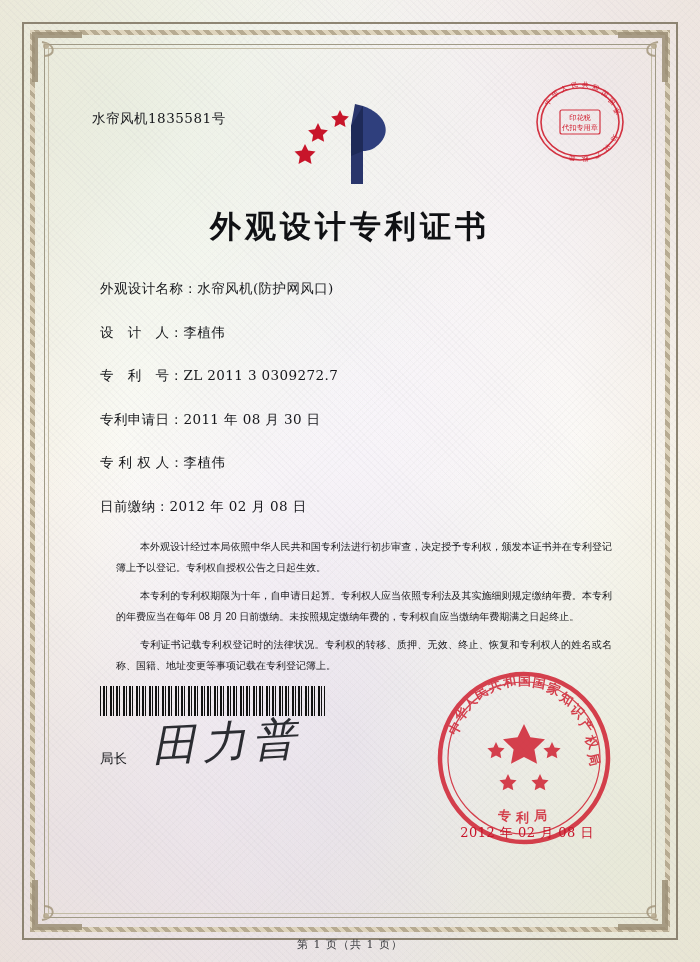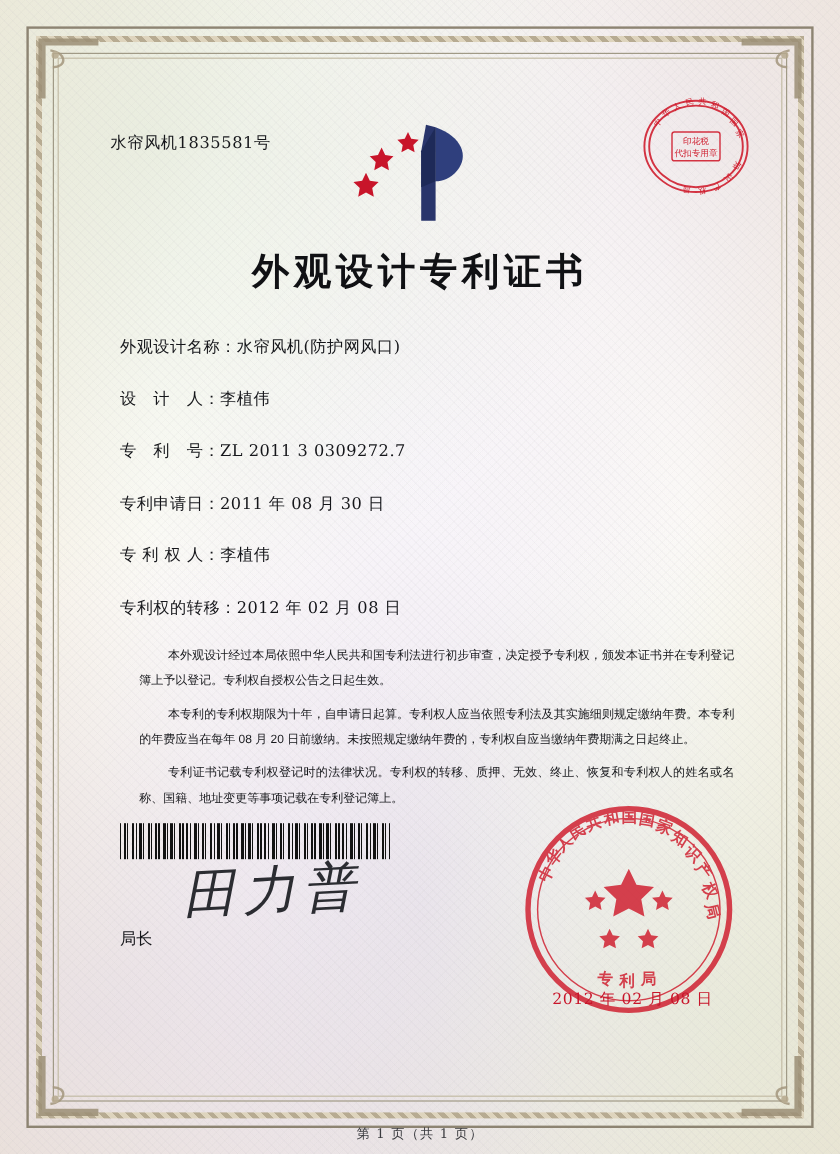--- a/index.html
+++ b/index.html
@@ -196,21 +196,20 @@
       #111 10px, #111 12px, transparent 12px, transparent 13px);
   }
 
   .signature-line {
     position: absolute;
     left: 40px;
     top: 692px;
     font-family: Liberation Mono, monospace;
     font-size: 13.5px;
     color: #15161a;
-    margin-top: 24px;
   }
 
   .signature-script {
     position: absolute;
     left: 92px;
     top: 655px;
     font-family: "DejaVu Serif", "Liberation Serif", serif;
     font-size: 44px;
     color: #1b1d22;
     font-style: italic;
@@ -340,21 +339,21 @@
       <div class="field-row">
         <span class="field-label">专　利　号：</span><span class="field-value">ZL 2011 3 0309272.7</span>
       </div>
       <div class="field-row">
         <span class="field-label">专利申请日：</span><span class="field-value">2011 年 08 月 30 日</span>
       </div>
       <div class="field-row">
         <span class="field-label">专 利 权 人：</span><span class="field-value">李植伟</span>
       </div>
       <div class="field-row">
-        <span class="field-label">专利权的转移：</span><span class="field-value">2012 年 02 月 08 日</span>
+        <span class="field-label">日前缴纳：</span><span class="field-value">2012 年 02 月 08 日</span>
       </div>
     </div>
 
     <div class="paragraphs">
       <p>本外观设计经过本局依照中华人民共和国专利法进行初步审查，决定授予专利权，颁发本证书并在专利登记簿上予以登记。专利权自授权公告之日起生效。</p>
       <p>本专利的专利权期限为十年，自申请日起算。专利权人应当依照专利法及其实施细则规定缴纳年费。本专利的年费应当在每年 08 月 20 日前缴纳。未按照规定缴纳年费的，专利权自应当缴纳年费期满之日起终止。</p>
       <p>专利证书记载专利权登记时的法律状况。专利权的转移、质押、无效、终止、恢复和专利权人的姓名或名称、国籍、地址变更等事项记载在专利登记簿上。</p>
     </div>
 
     <div class="barcode"></div>

